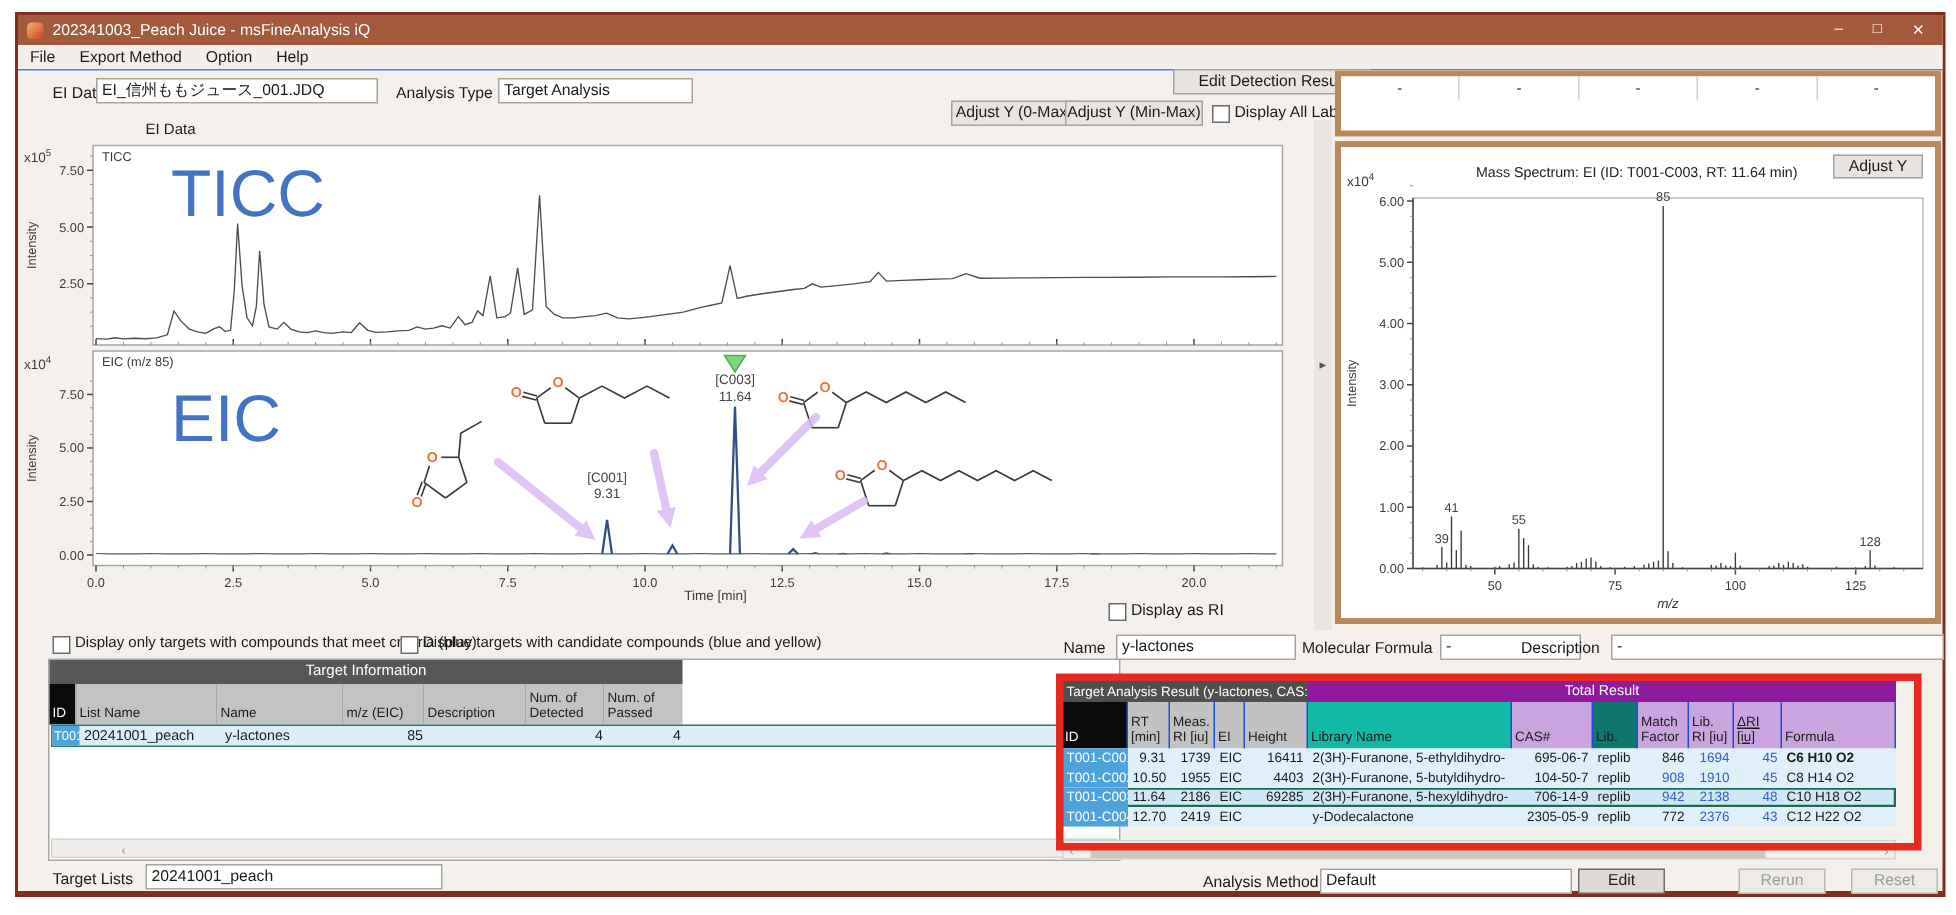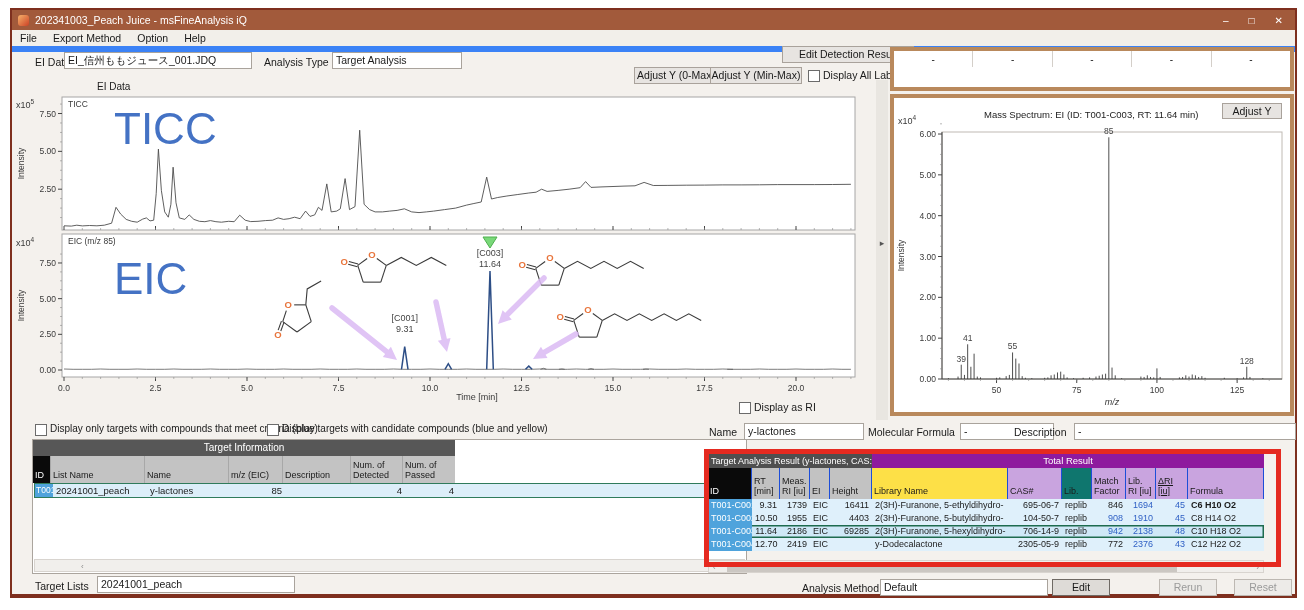--- a/index.html
+++ b/index.html
@@ -7,21 +7,21 @@
         font-family:"Liberation Sans",sans-serif;font-size:11px;color:#1a1a1a;}
   #window{position:absolute;left:10px;top:8px;width:1287px;height:590px;box-sizing:border-box;
           border:2px solid #7E2F1E;border-bottom-width:4px;background:#F4F1ED;}
   #titlebar{position:absolute;left:0;top:0;width:100%;height:20px;background:#A25A3B;color:#fff;
             display:flex;align-items:center;font-size:10.5px;}
   #app-icon{width:11px;height:11px;border-radius:3px;margin:0 6px 0 6px;
             background:linear-gradient(135deg,#f6b26b,#cc4125);}
   #win-controls{margin-left:auto;display:flex;gap:20px;padding-right:12px;font-size:10px;}
   #win-controls span{cursor:default;}
   #menubar{position:absolute;left:0;top:20px;width:100%;height:16px;background:#F2EFEA;
-           border-bottom:6px solid #3b82f6;display:flex;align-items:center;font-size:10.5px;}
+           border-bottom:1px solid #3b82f6;display:flex;align-items:center;font-size:10.5px;}
   #menubar span{padding:0 8px;}
   .lbl{position:absolute;font-size:10.5px;white-space:nowrap;color:#1a1a1a;}
   .inp{position:absolute;background:#fff;border:1px solid #A9A39C;font-size:10.5px;
        padding:0 3px;line-height:15px;height:15px;white-space:nowrap;overflow:hidden;box-sizing:content-box;}
   .btn{position:absolute;background:#E7E4E1;border:1px solid #A9A29B;font-size:10.5px;
        text-align:center;line-height:15px;color:#1a1a1a;box-sizing:border-box;}
   .btn.primary{border-color:#6f6a64;background:#DEDBD7;}
   .btn.disabled{color:#9a9a9a;background:#EDEBE8;border-color:#BDB8B2;}
   .cb{position:absolute;width:10px;height:10px;background:#fff;border:1px solid #6b6b6b;}
   svg{font-family:"Liberation Sans",sans-serif;}
@@ -532,21 +532,21 @@
   <div class="inp" style="left:1062px;top:413px;width:214px;">-</div>
 
   <div id="res-table" style="height: 97px;">
         <div class="grp" style="left: 0px; width: 164px; background: rgb(79, 79, 79); font-size: 9px; overflow: hidden; white-space: nowrap; padding: 0px 3px; text-align: left;">Target Analysis Result (y-lactones, CAS: -, -)</div>
         <div class="grp" style="left: 164px; width: 392px; background: rgb(142, 26, 158);">Total Result</div>
         <div class="res-h" style="left: 0px; width: 44px; background: rgb(10, 10, 10); color: rgb(255, 255, 255);">ID</div>
         <div class="res-h" style="left: 44px; width: 28px; background: rgb(194, 194, 194); color: rgb(26, 26, 26);">RT [min]</div>
         <div class="res-h" style="left: 72px; width: 30px; background: rgb(194, 194, 194); color: rgb(26, 26, 26);">Meas. RI [iu]</div>
         <div class="res-h" style="left: 102px; width: 20px; background: rgb(194, 194, 194); color: rgb(26, 26, 26);">EI</div>
         <div class="res-h" style="left: 122px; width: 42px; background: rgb(194, 194, 194); color: rgb(26, 26, 26);">Height</div>
-        <div class="res-h" style="left: 164px; width: 136px; background: #fde047; color: rgb(26, 26, 26);">Library Name</div>
+        <div class="res-h" style="left: 164px; width: 136px; background: #14b8a6; color: rgb(26, 26, 26);">Library Name</div>
         <div class="res-h" style="left: 300px; width: 54px; background: rgb(201, 164, 223); color: rgb(26, 26, 26);">CAS#</div>
         <div class="res-h" style="left: 354px; width: 30px; background: #0f766e; color: rgb(26, 26, 26);">Lib.</div>
         <div class="res-h" style="left: 384px; width: 34px; background: rgb(201, 164, 223); color: rgb(26, 26, 26);">Match Factor</div>
         <div class="res-h" style="left: 418px; width: 30px; background: rgb(201, 164, 223); color: rgb(26, 26, 26);">Lib. RI [iu]</div>
         <div class="res-h" style="left: 448px; width: 32px; background: rgb(201, 164, 223); color: rgb(26, 26, 26); text-decoration: underline;">ΔRI [iu]</div>
         <div class="res-h" style="left: 480px; width: 76px; background: rgb(201, 164, 223); color: rgb(26, 26, 26);">Formula</div>
         <div class="res-row" style="left: 0px; top: 45px; width: 556px; background: rgb(223, 240, 251);">
           <div class="res-c" style="left: 0px; width: 44px; text-align: center; color: rgb(255, 255, 255); background: rgb(79, 163, 220); font-weight: normal;">T001-C001</div>
           <div class="res-c" style="left: 44px; width: 28px; text-align: right; color: rgb(26, 26, 26); background: transparent; font-weight: normal;">9.31</div>
           <div class="res-c" style="left: 72px; width: 30px; text-align: right; color: rgb(26, 26, 26); background: transparent; font-weight: normal;">1739</div>

